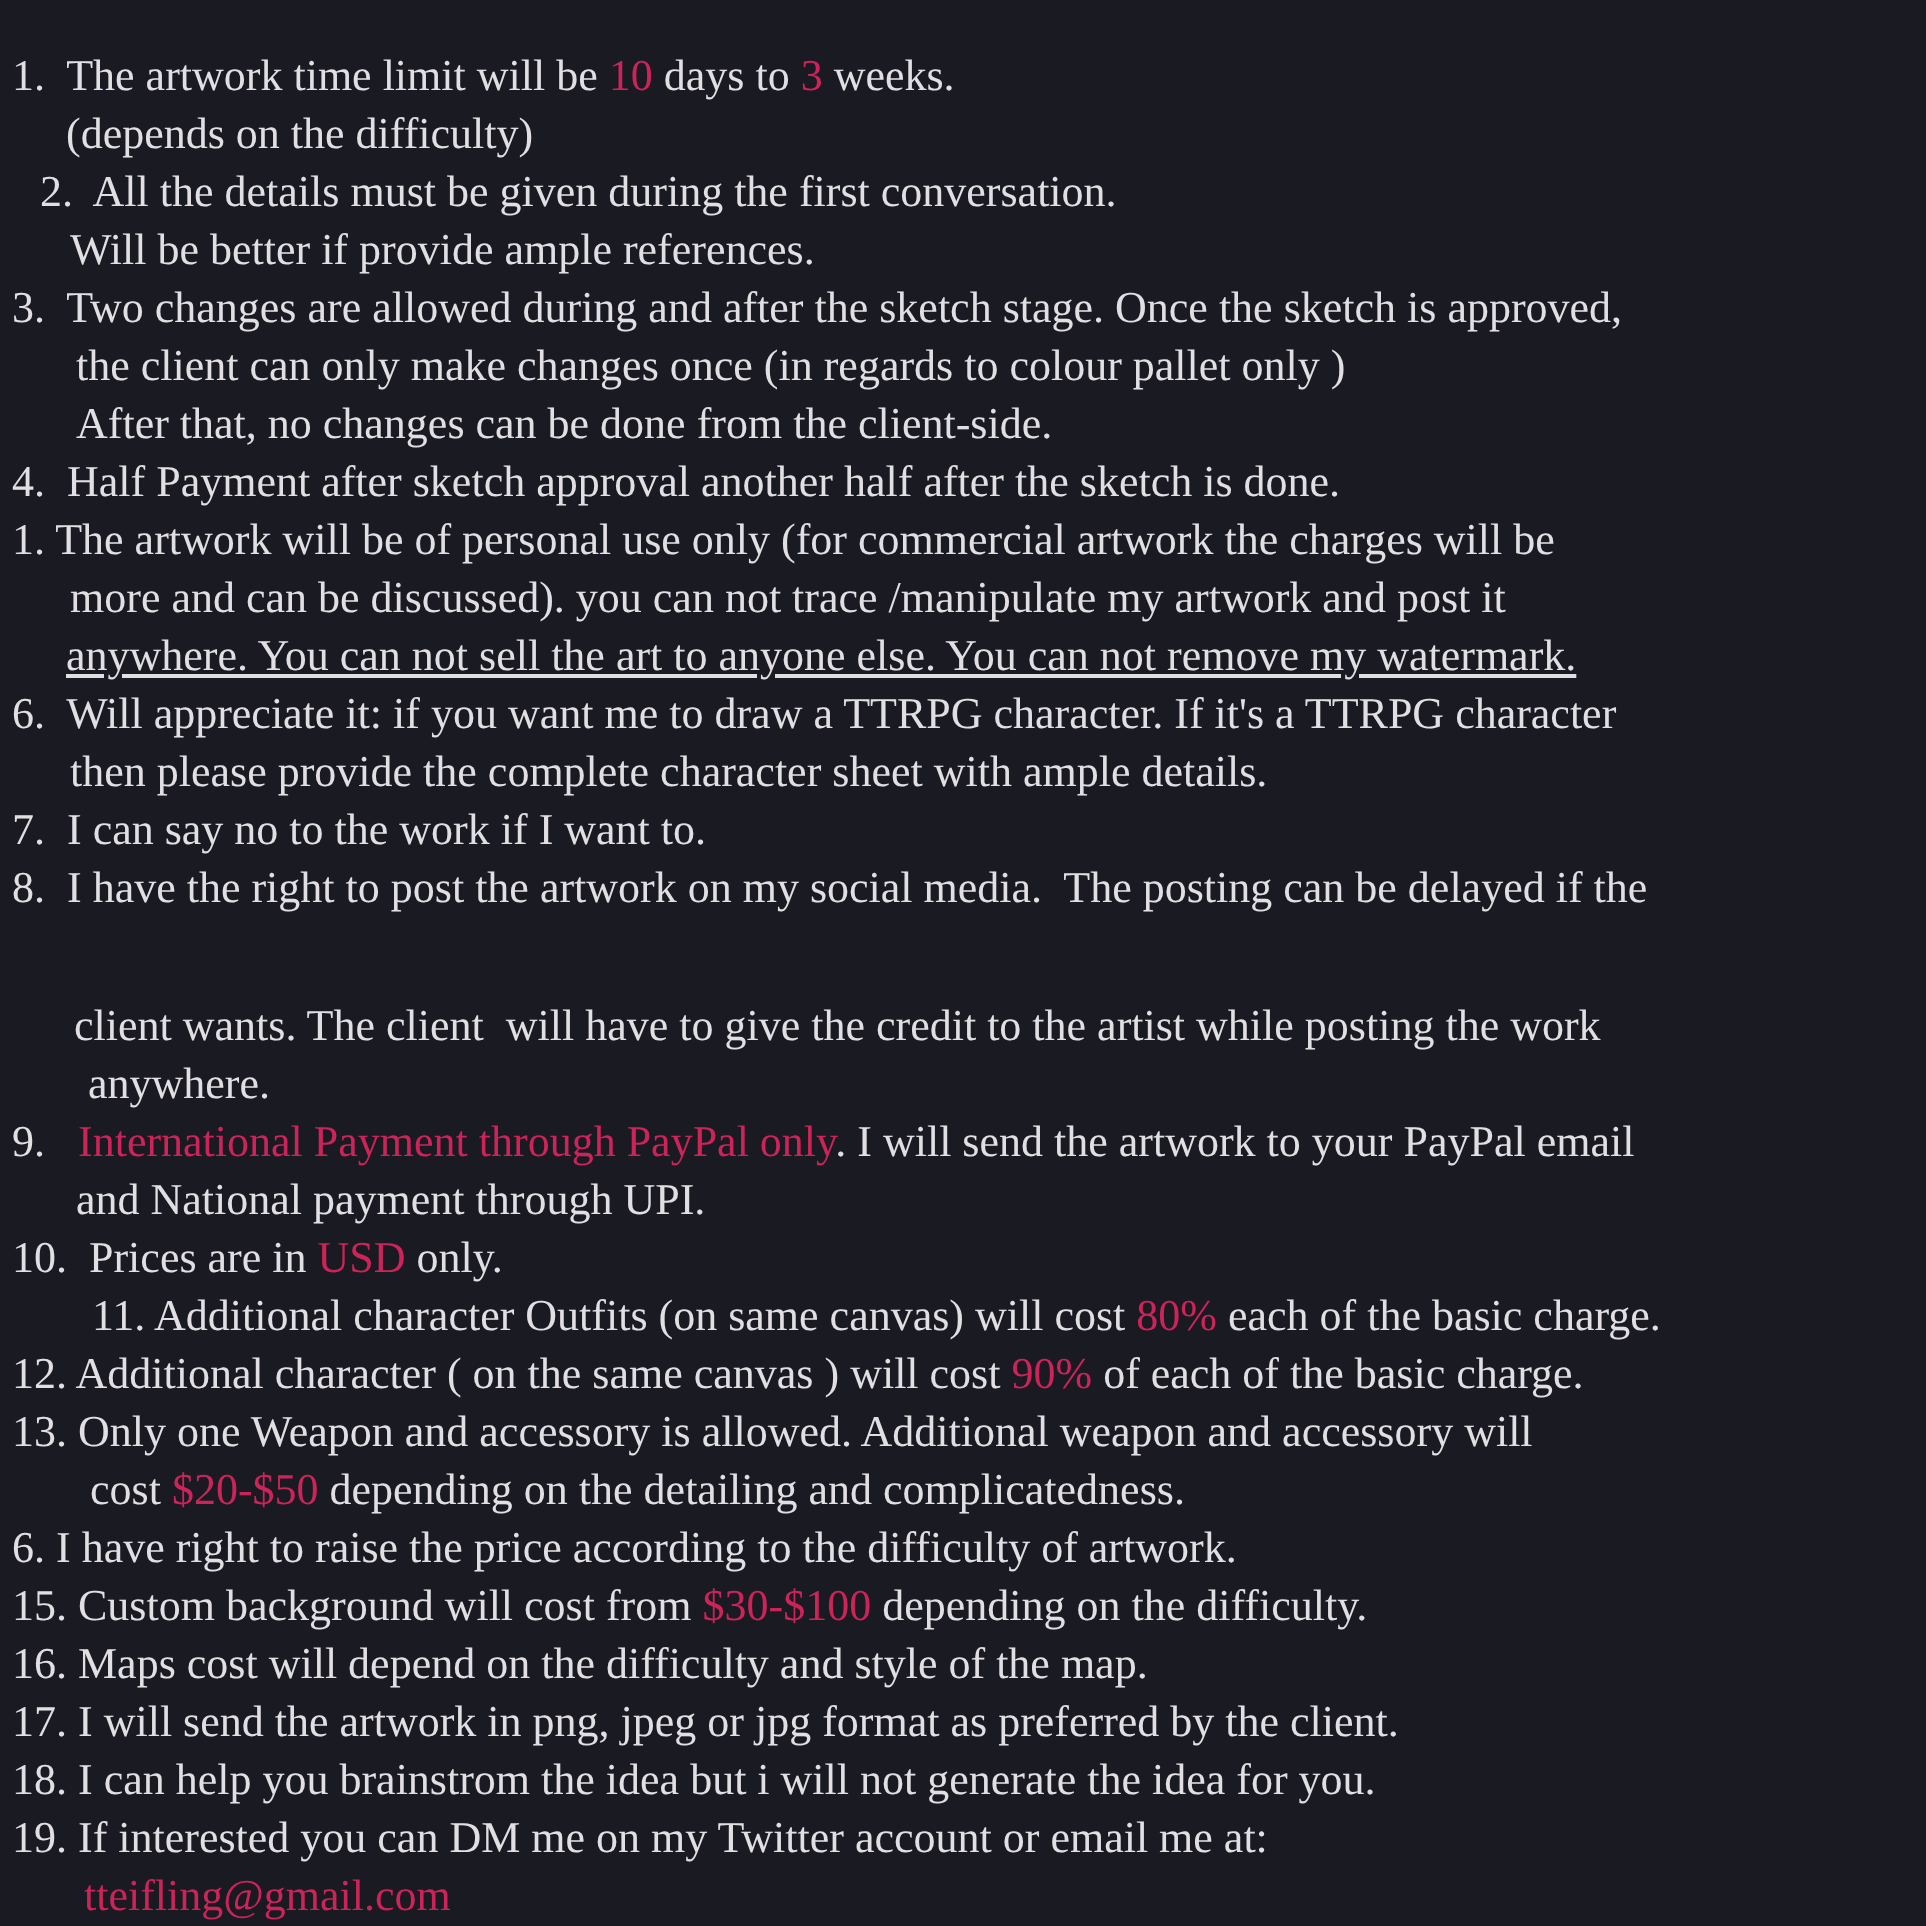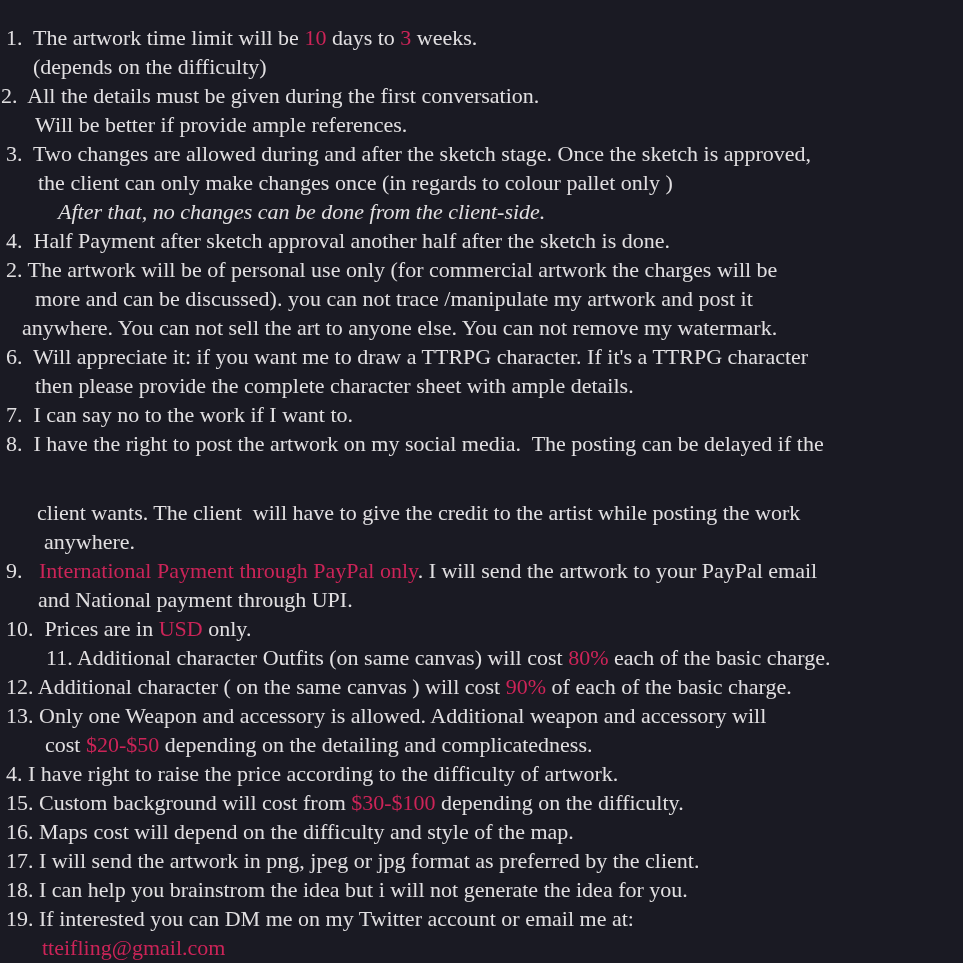--- a/index.html
+++ b/index.html
@@ -34,43 +34,43 @@
     color: var(--accent);
   }
 </style>
 </head>
 <body>
 
 <main class="terms">
   <div>
       <div class="line" style="padding-left: 6px;"><span class="">1.  The artwork time limit will be </span><span class="accent">10</span><span class=""> days to </span><span class="accent">3</span><span class=""> weeks.</span></div>
       <div class="line" style="padding-left: 33px;"><span class="">(depends on the difficulty)</span></div>
-      <div class="line" style="padding-left: 1px;"><span class="">2.  All the details must be given during the first conversation.</span></div>
+      <div class="line" style="padding-left: 20px;"><span class="">2.  All the details must be given during the first conversation.</span></div>
       <div class="line" style="padding-left: 35px;"><span class="">Will be better if provide ample references.</span></div>
       <div class="line" style="padding-left: 6px;"><span class="">3.  Two changes are allowed during and after the sketch stage. Once the sketch is approved,</span></div>
       <div class="line" style="padding-left: 38px;"><span class="">the client can only make changes once (in regards to colour pallet only )</span></div>
-      <div class="line" style="padding-left: 58px; font-style: italic;"><span class="">After that, no changes can be done from the client-side.</span></div>
+      <div class="line" style="padding-left: 38px;"><span class="">After that, no changes can be done from the client-side.</span></div>
       <div class="line" style="padding-left: 6px;"><span class="">4.  Half Payment after sketch approval another half after the sketch is done.</span></div>
-      <div class="line" style="padding-left: 6px;"><span class="">2. The artwork will be of personal use only (for commercial artwork the charges will be</span></div>
+      <div class="line" style="padding-left: 6px;"><span class="">1. The artwork will be of personal use only (for commercial artwork the charges will be</span></div>
       <div class="line" style="padding-left: 35px;"><span class="">more and can be discussed). you can not trace /manipulate my artwork and post it</span></div>
-      <div class="line" style="padding-left: 22px;"><span class="">anywhere. You can not sell the art to anyone else. You can not remove my watermark.</span></div>
+      <div class="line" style="padding-left: 33px; text-decoration: underline;"><span class="">anywhere. You can not sell the art to anyone else. You can not remove my watermark.</span></div>
       <div class="line" style="padding-left: 6px;"><span class="">6.  Will appreciate it: if you want me to draw a TTRPG character. If it's a TTRPG character</span></div>
       <div class="line" style="padding-left: 35px;"><span class="">then please provide the complete character sheet with ample details.</span></div>
       <div class="line" style="padding-left: 6px;"><span class="">7.  I can say no to the work if I want to.</span></div>
       <div class="line" style="padding-left: 6px;"><span class="">8.  I have the right to post the artwork on my social media.  The posting can be delayed if the</span></div>
       <div class="line" style="padding-left: 37px; margin-top: 40px;"><span class="">client wants. The client  will have to give the credit to the artist while posting the work</span></div>
       <div class="line" style="padding-left: 44px;"><span class="">anywhere.</span></div>
       <div class="line" style="padding-left: 6px;"><span class="">9.   </span><span class="accent">International Payment through PayPal only</span><span class="">. I will send the artwork to your PayPal email</span></div>
       <div class="line" style="padding-left: 38px;"><span class="">and National payment through UPI.</span></div>
       <div class="line" style="padding-left: 6px;"><span class="">10.  Prices are in </span><span class="accent">USD</span><span class=""> only.</span></div>
       <div class="line" style="padding-left: 6px; margin-left: 40px;"><span class="">11. Additional character Outfits (on same canvas) will cost </span><span class="accent">80%</span><span class=""> each of the basic charge.</span></div>
       <div class="line" style="padding-left: 6px;"><span class="">12. Additional character ( on the same canvas ) will cost </span><span class="accent">90%</span><span class=""> of each of the basic charge.</span></div>
       <div class="line" style="padding-left: 6px;"><span class="">13. Only one Weapon and accessory is allowed. Additional weapon and accessory will</span></div>
       <div class="line" style="padding-left: 45px;"><span class="">cost </span><span class="accent">$20-$50</span><span class=""> depending on the detailing and complicatedness.</span></div>
-      <div class="line" style="padding-left: 6px;"><span class="">4. I have right to raise the price according to the difficulty of artwork.</span></div>
+      <div class="line" style="padding-left: 6px;"><span class="">6. I have right to raise the price according to the difficulty of artwork.</span></div>
       <div class="line" style="padding-left: 6px;"><span class="">15. Custom background will cost from </span><span class="accent">$30-$100</span><span class=""> depending on the difficulty.</span></div>
       <div class="line" style="padding-left: 6px;"><span class="">16. Maps cost will depend on the difficulty and style of the map.</span></div>
       <div class="line" style="padding-left: 6px;"><span class="">17. I will send the artwork in png, jpeg or jpg format as preferred by the client.</span></div>
       <div class="line" style="padding-left: 6px;"><span class="">18. I can help you brainstrom the idea but i will not generate the idea for you.</span></div>
       <div class="line" style="padding-left: 6px;"><span class="">19. If interested you can DM me on my Twitter account or email me at:</span></div>
       <div class="line" style="padding-left: 42px;"><span class="accent">tteifling@gmail.com</span></div>
     </div>
 </main>
 
 </body></html>

